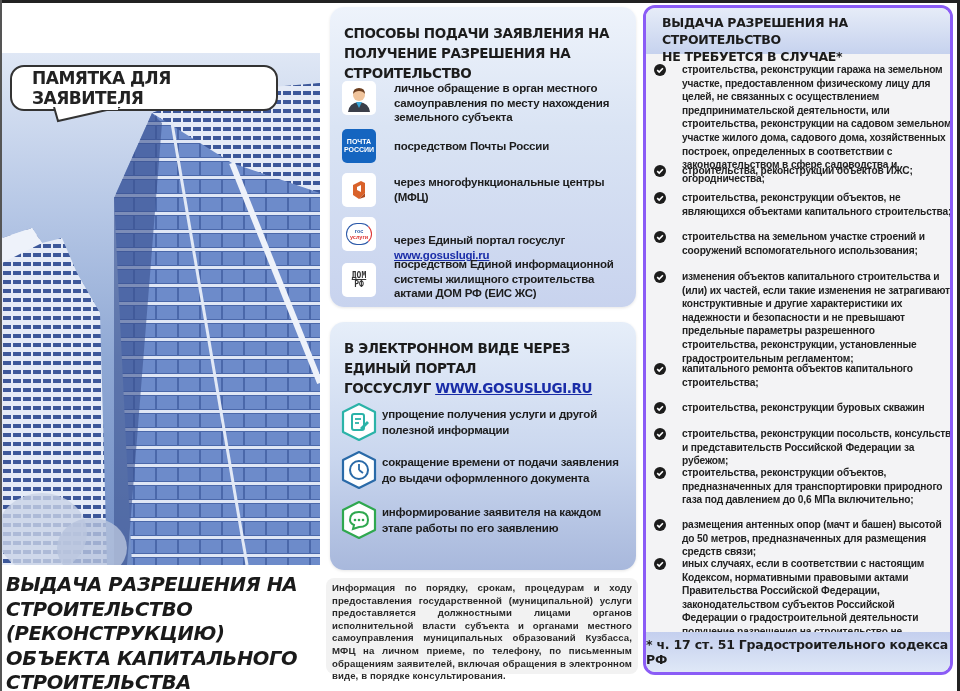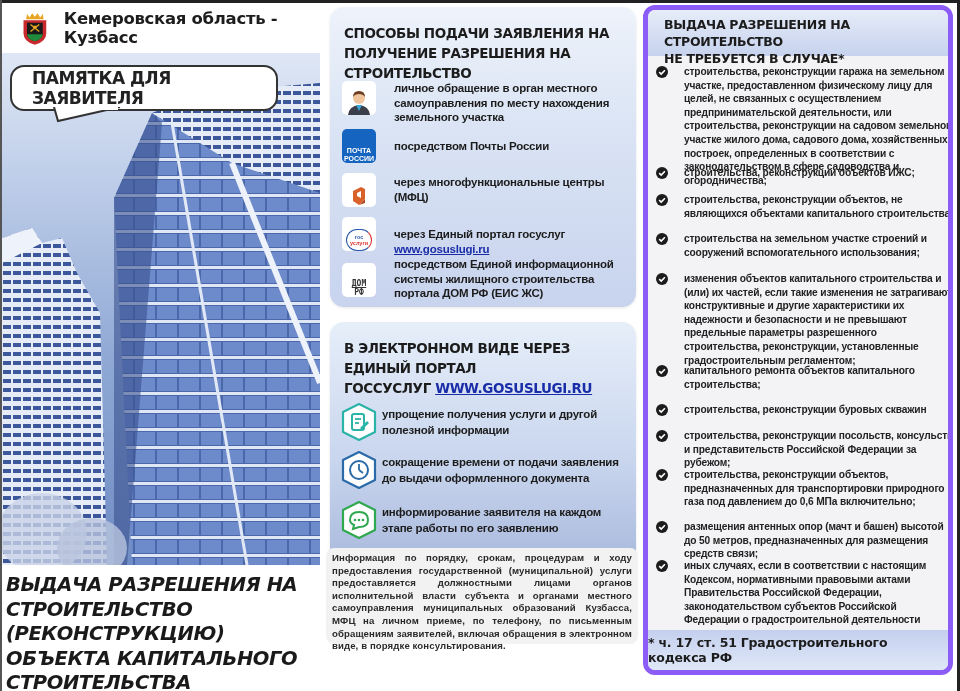--- a/index.html
+++ b/index.html
@@ -24,63 +24,52 @@
     .bubble-tail { position: absolute; left: 50px; top: 104px; }
 
     .main-title { position: absolute; left: 4px; top: 570px; width: 316px; font-family: "DejaVu Sans", sans-serif; font-weight: bold; font-size: 19.5px; line-height: 24.5px; color: #1a1a1a; letter-spacing: -0.4px; }
     .main-title div { white-space: nowrap; font-style: italic; }
 
     
     .card { position: absolute; border-radius: 14px; }
     .card-methods { left: 330px; top: 7px; width: 306px; height: 300px; background: linear-gradient(180deg, #eef3fb 0%, #dae4f4 40%, #c8d3ee 100%); box-shadow: 0 1px 3px rgba(0,0,0,0.1); }
     .card-title { position: absolute; left: 14px; top: 8px; font-family: "DejaVu Sans", sans-serif; font-size: 13.5px; line-height: 20px; font-weight: bold; color: #1c1c1c; letter-spacing: -0.4px; margin-top: 8px; }
     .method { position: absolute; left: 12px; display: flex; align-items: flex-start; }
-    .method .ico { width: 34px; height: 34px; background: #fff; border-radius: 5px; display: flex; align-items: flex-end; justify-content: center; flex-shrink: 0; }
+    .method .ico { width: 34px; height: 34px; background: #fff; border-radius: 5px; display: flex; align-items: center; justify-content: center; flex-shrink: 0; }
     .method .txt { margin-left: 18px; font-size: 11.5px; line-height: 14.5px; font-weight: bold; color: #1c1c1c; letter-spacing: -0.2px; }
     .method .txt a { color: #1a2da8; text-decoration: underline; }
 
     .card-adv { left: 330px; top: 322px; width: 306px; height: 248px; background: linear-gradient(180deg, #e6eef9 0%, #c9d6ee 55%, #a8b8dc 100%); box-shadow: 0 1px 3px rgba(0,0,0,0.1); }
     .card-adv .card-title { font-size: 13.5px; top: 8px; }
     .card-adv .card-title a { color: #1a2da8; text-decoration: underline; }
     .adv { position: absolute; left: 10px; display: flex; align-items: center; }
     .adv .hex { width: 38px; height: 40px; flex-shrink: 0; }
     .adv .txt { margin-left: 4px; font-size: 11.5px; line-height: 16px; font-weight: bold; color: #1c1c1c; letter-spacing: -0.2px; }
 
-    .info-box { position: absolute; left: 326px; top: 548px; width: 312px; height: 96px; background: #f2f2f2; border-radius: 8px; padding: 4px 6px; }
+    .info-box { position: absolute; left: 326px; top: 578px; width: 312px; height: 96px; background: #f2f2f2; border-radius: 8px; padding: 4px 6px; }
     .info-text { font-size: 9.6px; line-height: 12.6px; font-weight: bold; color: #2a2a2a; text-align: justify; letter-spacing: 0.1px; }
 
     
-    .card-right { left: 643px; top: 5px; width: 310px; height: 670px; background: #f3f3f5; border: 5px solid #8b5cf6; border-radius: 12px; overflow: hidden; }
+    .card-right { left: 643px; top: 5px; width: 310px; height: 670px; background: #f3f3f5; border: 3px solid #8b5cf6; border-radius: 12px; overflow: hidden; }
     .right-head { position: absolute; left: 0; top: 0; width: 100%; height: 46px; background: linear-gradient(180deg, #e6ecf8 0%, #c6d2ee 100%); }
     .right-head-title { position: absolute; left: 16px; top: 6px; font-family: "DejaVu Sans", sans-serif; font-size: 12.5px; line-height: 17px; font-weight: bold; color: #1c1c1c; letter-spacing: -0.3px; }
     .rule { position: absolute; left: 8px; display: flex; }
     .rule .chk { width: 12px; height: 12px; flex-shrink: 0; margin-top: 1px; }
     .rule .txt { margin-left: 16px; font-size: 10.2px; line-height: 13.6px; font-weight: bold; color: #222; letter-spacing: -0.15px; width: 270px; }
     .footnote { position: absolute; left: 0; bottom: 0; width: 100%; height: 40px; background: linear-gradient(180deg, #c4cfee 0%, #dfe8f7 100%); display: flex; align-items: center; justify-content: center; }
     .footnote-text { font-family: "DejaVu Sans", sans-serif; font-size: 12.5px; font-weight: bold; color: #1c1c1c; letter-spacing: -0.2px; }
   </style>
 </head>
 <body>
 
 <div class="frame-top"></div>
 <div class="frame-left"></div>
 <div class="frame-right"></div>
 
 <div class="left-col">
-  <div class="header">
-    <svg class="coat" viewBox="0 0 34 40">
-      <path d="M8 4 L11 8 L14 3 L17 7 L20 3 L23 8 L26 4 L27 10 L7 10 Z" fill="#e8a523"></path>
-      <path d="M4 11 L30 11 L30 26 Q30 36 17 39 Q4 36 4 26 Z" fill="#c9282d"></path>
-      <path d="M8 14 L26 14 L26 26 Q26 33 17 35 Q8 33 8 26 Z" fill="#1a1a1a"></path>
-      <path d="M8 27 L26 27 Q25 33 17 35 Q9 33 8 27 Z" fill="#1f8a3b"></path>
-      <path d="M12 16 L22 24 M22 16 L12 24" stroke="#e8a523" stroke-width="1.6"></path>
-      <circle cx="17" cy="19" r="2" fill="#e8a523"></circle>
-    </svg>
-    <span class="region-name">Кемеровская область - Кузбасс</span>
-  </div>
 
   <div class="photo">
     <svg width="318" height="512" viewBox="0 0 318 512">
       <defs>
         <linearGradient id="bld" x1="0" y1="0" x2="1" y2="0">
           <stop offset="0" stop-color="#3e5a9a"></stop>
           <stop offset="0.5" stop-color="#5d7cbf"></stop>
           <stop offset="1" stop-color="#8ea7d8"></stop>
         </linearGradient>
         <pattern id="win" width="22" height="18" patternUnits="userSpaceOnUse">
@@ -137,21 +126,21 @@
       <svg width="26" height="28" viewBox="0 0 26 28">
         <path d="M2 28 Q3 19 13 18 Q23 19 24 28 Z" fill="#3b3f4a"></path>
         <path d="M10 18 L13 24 L16 18 Z" fill="#3ba6d8"></path>
         <circle cx="13" cy="11" r="6" fill="#f0c49c"></circle>
         <path d="M7 10 Q7 4 13 4 Q19 4 19 10 Q17 7 13 7 Q9 7 7 10 Z" fill="#6b3e1f"></path>
       </svg>
     </div>
     <div class="txt">
       <div>личное обращение в орган местного</div>
       <div>самоуправления по месту нахождения</div>
-      <div>земельного участка</div>
+      <div>земельного субъекта</div>
     </div>
   </div>
 
   <div class="method" style="top:122px">
     <div class="ico" style="background:#1565c0;">
       <div style="color:#fff;font-size:7px;font-weight:bold;line-height:8px;text-align:center;">
         <div>ПОЧТА</div>
         <div>РОССИИ</div>
       </div>
     </div>
@@ -174,37 +163,37 @@
     </div>
   </div>
 
   <div class="method" style="top:210px">
     <div class="ico">
       <div style="width:26px;height:22px;border:1.5px solid #2a58a8;border-radius:11px;border-right-color:#d33;font-size:5.5px;line-height:6px;color:#2a58a8;text-align:center;padding-top:4px;font-weight:bold;">
         <div>гос</div>
         <div style="color:#d33">услуги</div>
       </div>
     </div>
-    <div class="txt" style="margin-top:10px">
+    <div class="txt" style="margin-top:16px">
       <div>через Единый портал госуслуг</div>
       <a>www.gosuslugi.ru</a>
     </div>
   </div>
 
   <div class="method" style="top:256px">
     <div class="ico">
       <div style="font-size:8px;line-height:9px;color:#333;text-align:center;font-weight:bold;font-family:'DejaVu Sans Mono',monospace;">
         <div style="text-decoration:underline">ДОМ</div>
         <div>РФ</div>
       </div>
     </div>
     <div class="txt" style="margin-top:-6px">
       <div>посредством Единой информационной</div>
       <div>системы жилищного строительства</div>
-      <div>портала ДОМ РФ (ЕИС ЖС)</div>
+      <div>актами ДОМ РФ (ЕИС ЖС)</div>
     </div>
   </div>
 </div>
 
 <div class="card card-adv">
   <div class="card-title">
     <div>В ЭЛЕКТРОННОМ ВИДЕ ЧЕРЕЗ ЕДИНЫЙ ПОРТАЛ</div>
     <div><span>ГОССУСЛУГ </span><a>WWW.GOSUSLUGI.RU</a></div>
   </div>
 

